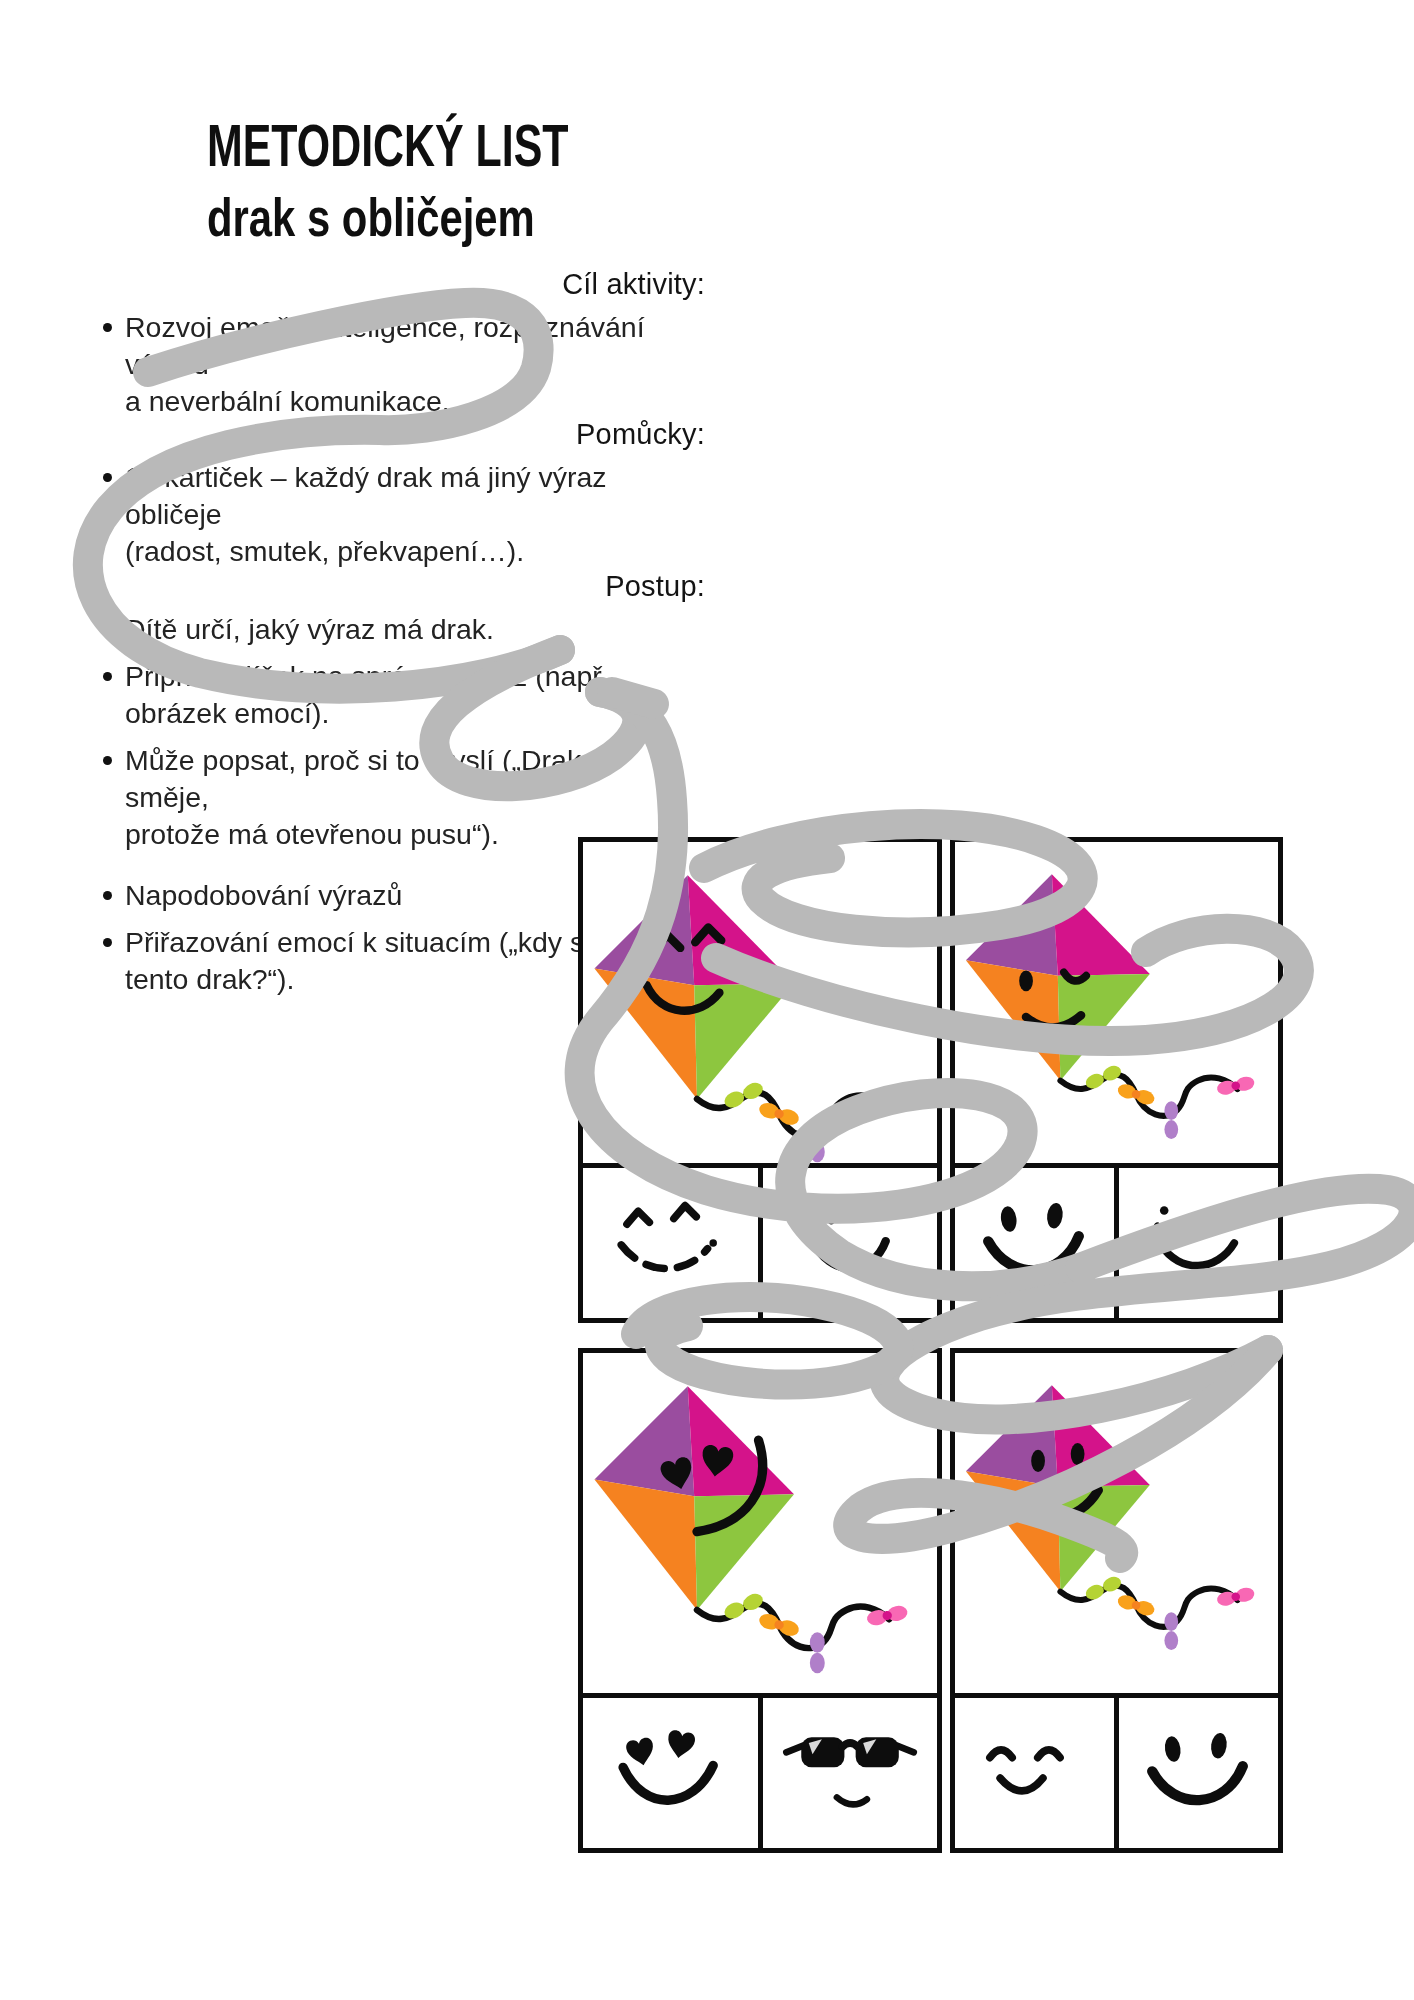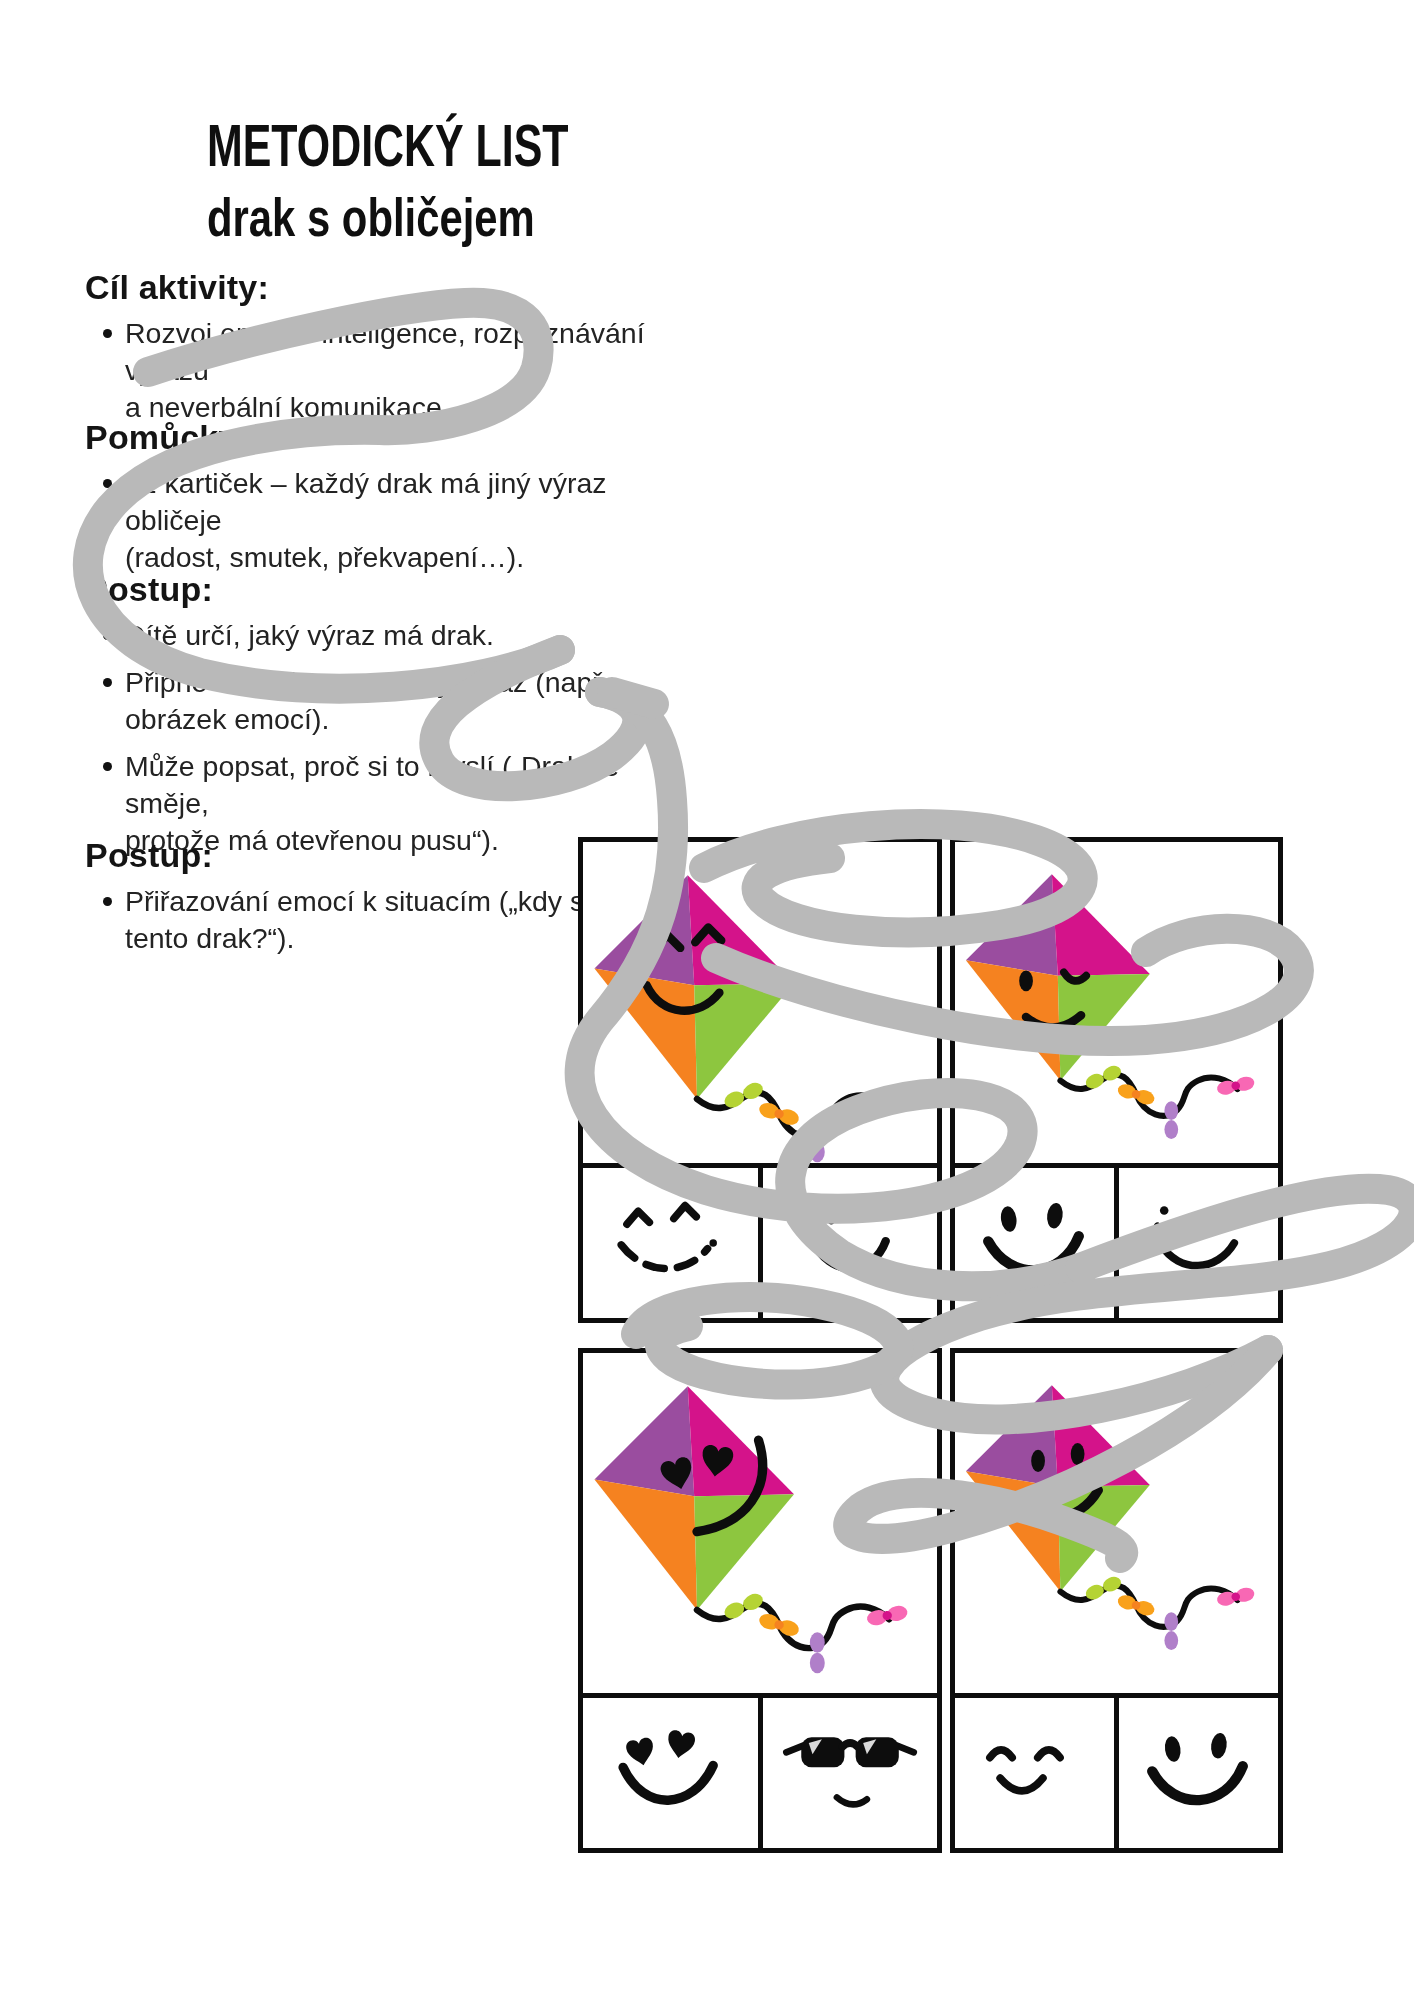--- a/index.html
+++ b/index.html
@@ -13,21 +13,21 @@
     font-size:55px;font-weight:700;letter-spacing:0px;color:#0f0f0f;
     transform:scale(0.78,1.08);transform-origin:left top;white-space:nowrap;line-height:62px;
   }
   .title-line2{
     font-size:51px;font-weight:700;color:#0f0f0f;
     transform:scale(0.82,1.06);transform-origin:left top;white-space:nowrap;line-height:60px;margin-top:12px;
   }
   
   .section{position:absolute;left:85px;z-index:1;width:620px;}
   .section h2{
-    margin:0 0 8px 0;font-size:34px;font-weight:700;color:#141414;letter-spacing:0.2px;
+    margin:0 0 8px 0;font-size:29px;font-weight:400;color:#141414;letter-spacing:0.2px;text-align:right;
   }
   .section ul{list-style:none;margin:0;padding:0 0 0 40px;}
   .section li{
     position:relative;font-size:28.5px;line-height:37px;white-space:pre-line;
     margin-bottom:10px;color:#232323;
   }
   .section li::before{
     content:"";position:absolute;left:-22px;top:14px;width:9px;height:9px;border-radius:50%;background:#111;
   }
   #section-cil{top:268px;}
@@ -188,20 +188,21 @@
       <li>Dítě určí, jaký výraz má drak.</li>
       <li>Připne kolíček na správný výraz (např.
 obrázek emocí).</li>
       <li>Může popsat, proč si to myslí („Drak se směje,
 protože má otevřenou pusu“).</li>
     </ul>
 </div>
 <div class="section" id="section-variace">
   <h2>Postup:</h2>
   <ul>
+      <li>Napodobování výrazů</li>
       <li>Přiřazování emocí k situacím („kdy se cítí
 tento drak?“).</li>
     </ul>
 </div>
 
 <div class="card" id="card-0">
   <div class="kite-zone">
     <svg viewBox="0 0 370 340">
       <use href="#kite-base"></use>
         <use href="#kf-laughing"></use>

